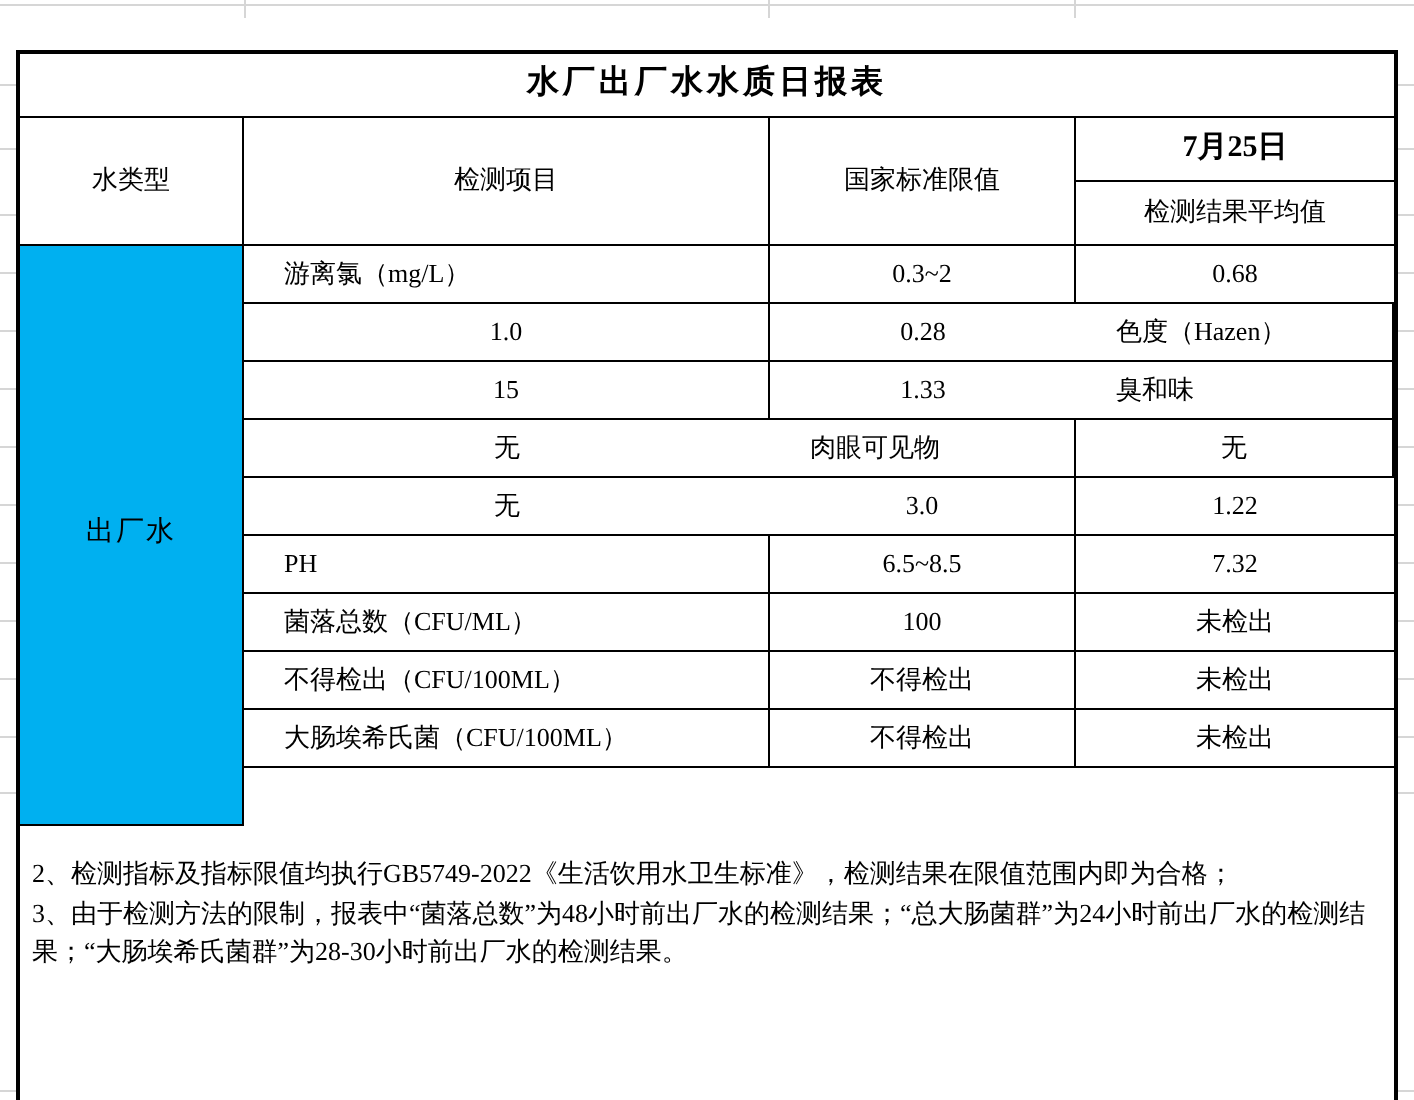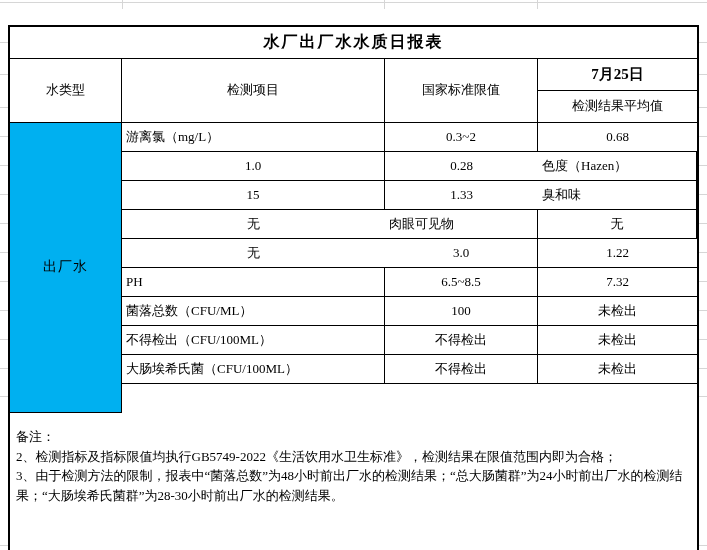--- a/index.html
+++ b/index.html
@@ -34,21 +34,21 @@
   .hdr-watertype{grid-column:1;grid-row:2/4;}
   .hdr-item{grid-column:2;grid-row:2/4;}
   .hdr-limit{grid-column:3;grid-row:2/4;}
   .hdr-date{grid-column:4;grid-row:2;font-weight:bold;font-size:15px;}
   .hdr-avg{grid-column:4;grid-row:3;}
   .watertype-cell{
     grid-column:1;grid-row:4/14;
     background:var(--cyan,#00B0F0);
     font-size:14px;letter-spacing:1px;
   }
-  .item-cell{justify-content:flex-start;padding-left:4px;}
+  .item-cell{justify-content:flex-start;padding-left:20px;}
   .notes{
     box-sizing:border-box;height:139px;padding:14px 7px 4px 6px;
     font-size:13px;line-height:1.5;
   }
   .notes div{white-space:normal;}
 </style>
 </head>
 <body>
 
 <div id="gridlines">
@@ -132,17 +132,16 @@
     <div class="cell bb br item-cell">不得检出（CFU/100ML）</div>
     <div class="cell bb br">不得检出</div>
     <div class="cell bb">未检出</div>
 
     <div class="cell bb br item-cell">大肠埃希氏菌（CFU/100ML）</div>
     <div class="cell bb br">不得检出</div>
     <div class="cell bb">未检出</div>
   </div>
 
   <div class="notes">
-    <div>备注：</div>
     <div>2、检测指标及指标限值均执行GB5749-2022《生活饮用水卫生标准》，检测结果在限值范围内即为合格；</div>
     <div>3、由于检测方法的限制，报表中“菌落总数”为48小时前出厂水的检测结果；“总大肠菌群”为24小时前出厂水的检测结果；“大肠埃希氏菌群”为28-30小时前出厂水的检测结果。</div>
   </div>
 </div>
 
 </body></html>

